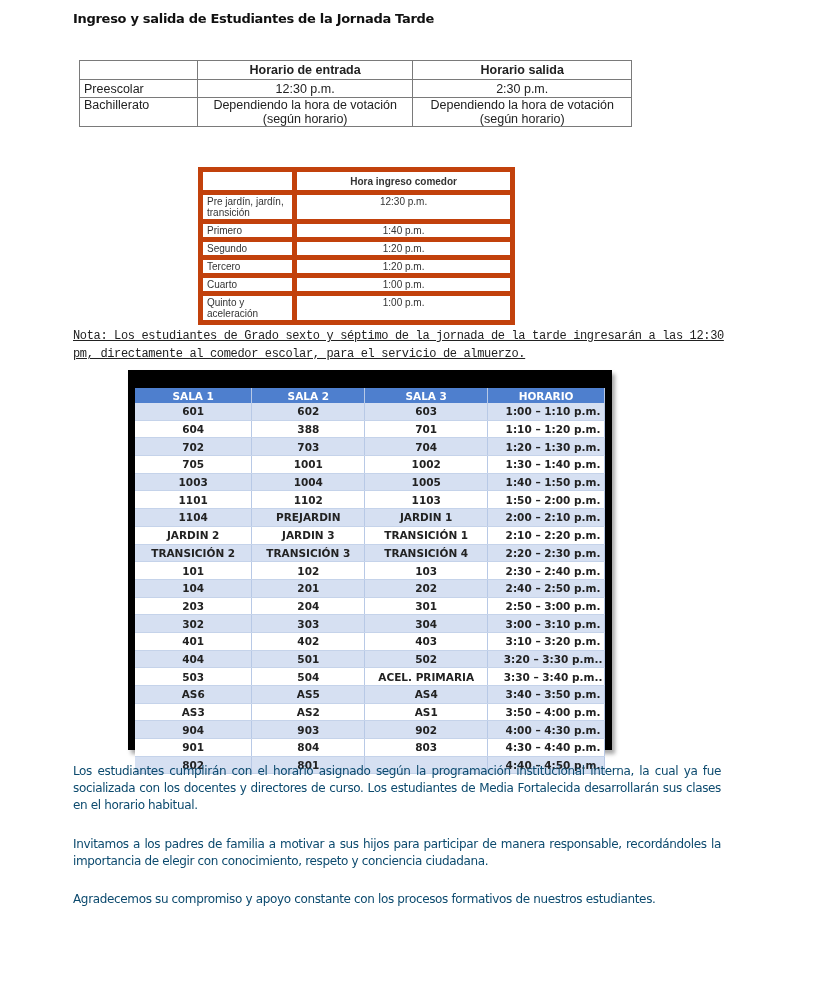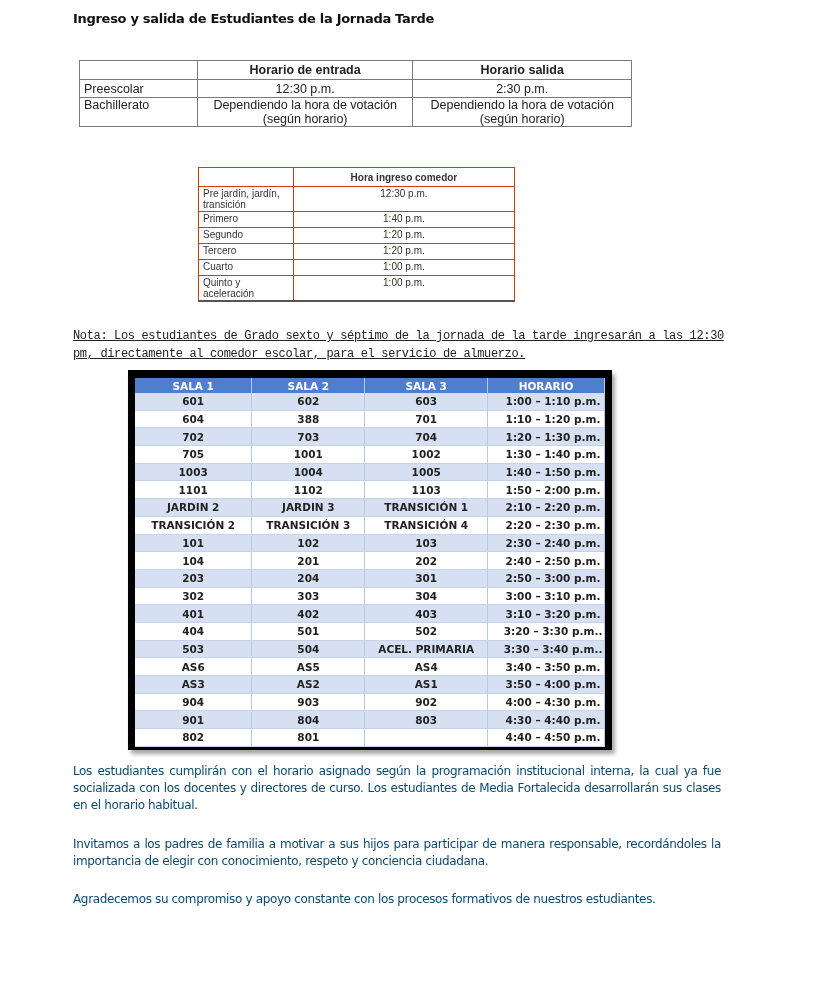--- a/index.html
+++ b/index.html
@@ -10,31 +10,31 @@
   table { border-collapse: collapse; }
   .t1 { position: absolute; left: 79px; top: 60px; width: 553px;
         font-family: "Liberation Sans", sans-serif; font-size: 12.5px; border-radius: 28px; }
   .t1 td, .t1 th { border: 1px solid #7a7a7a; padding: 0 4px; line-height: 14px; color: #222; }
   .t1 th { font-weight: bold; text-align: center; height: 18px; }
   .t1 td.c { text-align: center; }
   .t1 col.c0 { width: 118px; } .t1 col.c1 { width: 216px; } .t1 col.c2 { width: 219px; }
   .t1 tr.r { height: 18px; }
   .t2 { position: absolute; left: 198px; top: 167px; width: 317px;
         font-family: "Liberation Sans", sans-serif; font-size: 10px; }
-  .t2 td, .t2 th { border: 1px solid #c2410c; padding: 1px 4px; line-height: 11px; color: #333; vertical-align: top; }
+  .t2 td, .t2 th { border: 5px solid #c2410c; padding: 1px 4px; line-height: 11px; color: #333; vertical-align: top; }
   .t2 th { font-weight: bold; text-align: center; height: 16px; vertical-align: middle; }
   .t2 td.c { text-align: center; }
   .t2 col.c0 { width: 95px; } .t2 col.c1 { width: 222px; }
   .t2 tr.r1 { height: 16px; }
   .t2 { border-bottom: 2px solid #555; }
   .note { position: absolute; left: 73px; top: 327px; width: 660px; font-size: 12px;
           line-height: 18px; text-decoration: underline; color: #222; letter-spacing: -0.35px; font-family: Liberation Mono, monospace; }
   .sched-wrap { position: absolute; left: 128px; top: 370px; width: 484px; height: 380px;
                 background: #000; box-shadow: 3px 4px 4px rgba(0,0,0,0.35); }
-  .t3 { position: absolute; left: 7px; top: 8px; width: 470px;
+  .t3 { position: absolute; left: 7px; top: 18px; width: 470px;
         font-family: "DejaVu Sans", sans-serif; font-size: 10.5px; font-weight: bold; }
   .t3 th { background: #4e7fce; color: #ffffff; height: 15px; text-align: center; padding: 0;
            border-right: 1px solid #b8c9e6; }
   .t3 td { height: 16.7px; text-align: center; padding: 0; color: #222;
            border-right: 1px solid #b8c9e6; border-bottom: 1px solid #c5d3ea; }
   .t3 tr:nth-child(odd) td { background: #d6e0f2; }
   .t3 tr:nth-child(even) td { background: #ffffff; }
   .t3 td.h { text-align: center; padding-left: 14px; }
   .t3 col.c0 { width: 117px; } .t3 col.c1 { width: 113px; } .t3 col.c2 { width: 123px; } .t3 col.c3 { width: 117px; }
   .para { position: absolute; left: 73px; width: 648px; font-size: 12px; line-height: 17px;
@@ -157,20 +157,26 @@
           <td>1005</td>
           <td class="h">1:40 – 1:50 p.m.</td>
         </tr>
         <tr>
           <td>1101</td>
           <td>1102</td>
           <td>1103</td>
           <td class="h">1:50 – 2:00 p.m.</td>
         </tr>
         <tr>
+          <td>1104</td>
+          <td>PREJARDIN</td>
+          <td>JARDIN 1</td>
+          <td class="h">2:00 – 2:10 p.m.</td>
+        </tr>
+        <tr>
           <td>JARDIN 2</td>
           <td>JARDIN 3</td>
           <td>TRANSICIÓN 1</td>
           <td class="h">2:10 – 2:20 p.m.</td>
         </tr>
         <tr>
           <td>TRANSICIÓN 2</td>
           <td>TRANSICIÓN 3</td>
           <td>TRANSICIÓN 4</td>
           <td class="h">2:20 – 2:30 p.m.</td>

